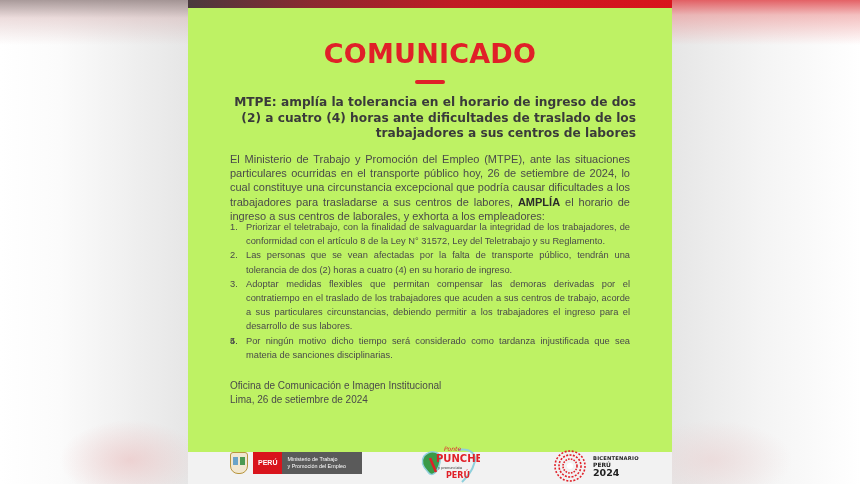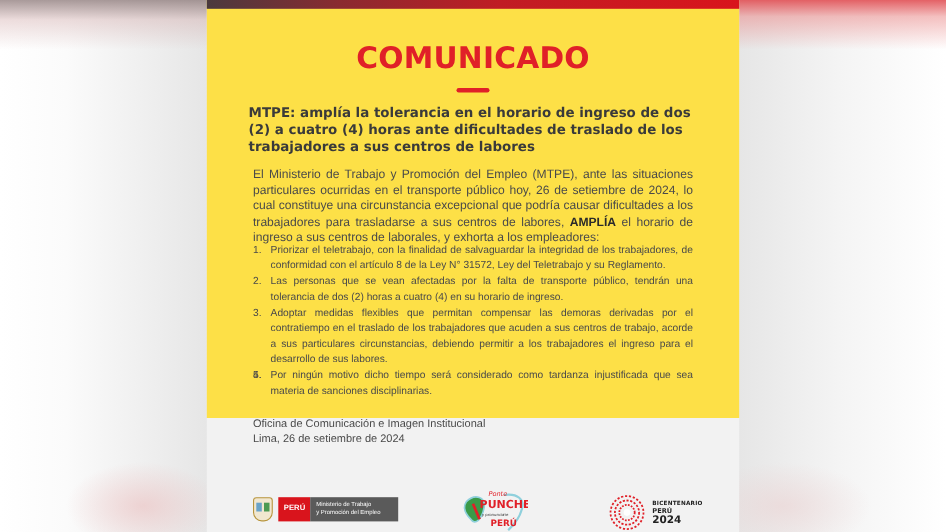--- a/index.html
+++ b/index.html
@@ -16,39 +16,39 @@
         linear-gradient(90deg, #ffffff 0px, #fbfbfb 60px, #e6e6e6 188px);
     }
     .bg-right {
       position: absolute; left: 672px; top: 0; width: 188px; height: 484px;
       background:
         linear-gradient(180deg, rgba(225,80,85,0.9) 0px, rgba(235,140,140,0.55) 15px, rgba(255,255,255,0) 45px),
         radial-gradient(ellipse 80px 40px at 40px 460px, rgba(235,210,210,0.6), rgba(255,255,255,0) 100%),
         linear-gradient(90deg, #e6e6e6 0px, #f4f4f4 90px, #ffffff 188px);
     }
     .card {
-      position: absolute; left: 188px; top: 0; width: 484px; height: 380px;
-      background: #fde047;
+      position: absolute; left: 188px; top: 0; width: 484px; height: 452px;
+      background: #bef264;
     }
     .top-bar {
       position: absolute; left: 0; top: 0; width: 484px; height: 8px;
       background: linear-gradient(90deg, #4a3a3e 0%, #8a2a30 25%, #c01c24 55%, #d9141c 100%);
     }
     .title {
       position: absolute; left: 0; top: 38px; width: 484px; text-align: center;
       color: #e02028; font-weight: bold; font-size: 27px; letter-spacing: 0.2px;
       font-family: "DejaVu Sans", sans-serif;
     }
     .title-underline {
       position: absolute; left: 227px; top: 80px; width: 30px; height: 4px;
       background: #e02028; border-radius: 2px;
     }
     .headline {
       position: absolute; left: 38px; top: 95px; width: 410px;
-      text-align: left; color: #3a3a3a; font-weight: bold;
+      text-align: right; color: #3a3a3a; font-weight: bold;
       font-size: 12.2px; line-height: 15.5px;
       font-family: "DejaVu Sans", sans-serif;
     }
     .body-text {
       position: absolute; left: 42px; top: 152px; width: 400px;
       color: #4a4a4a; font-size: 11px; line-height: 14.2px; text-align: justify;
     }
     .body-text b { color: #2a2a2a; }
     .list {
       position: absolute; left: 42px; top: 220px; width: 400px;

